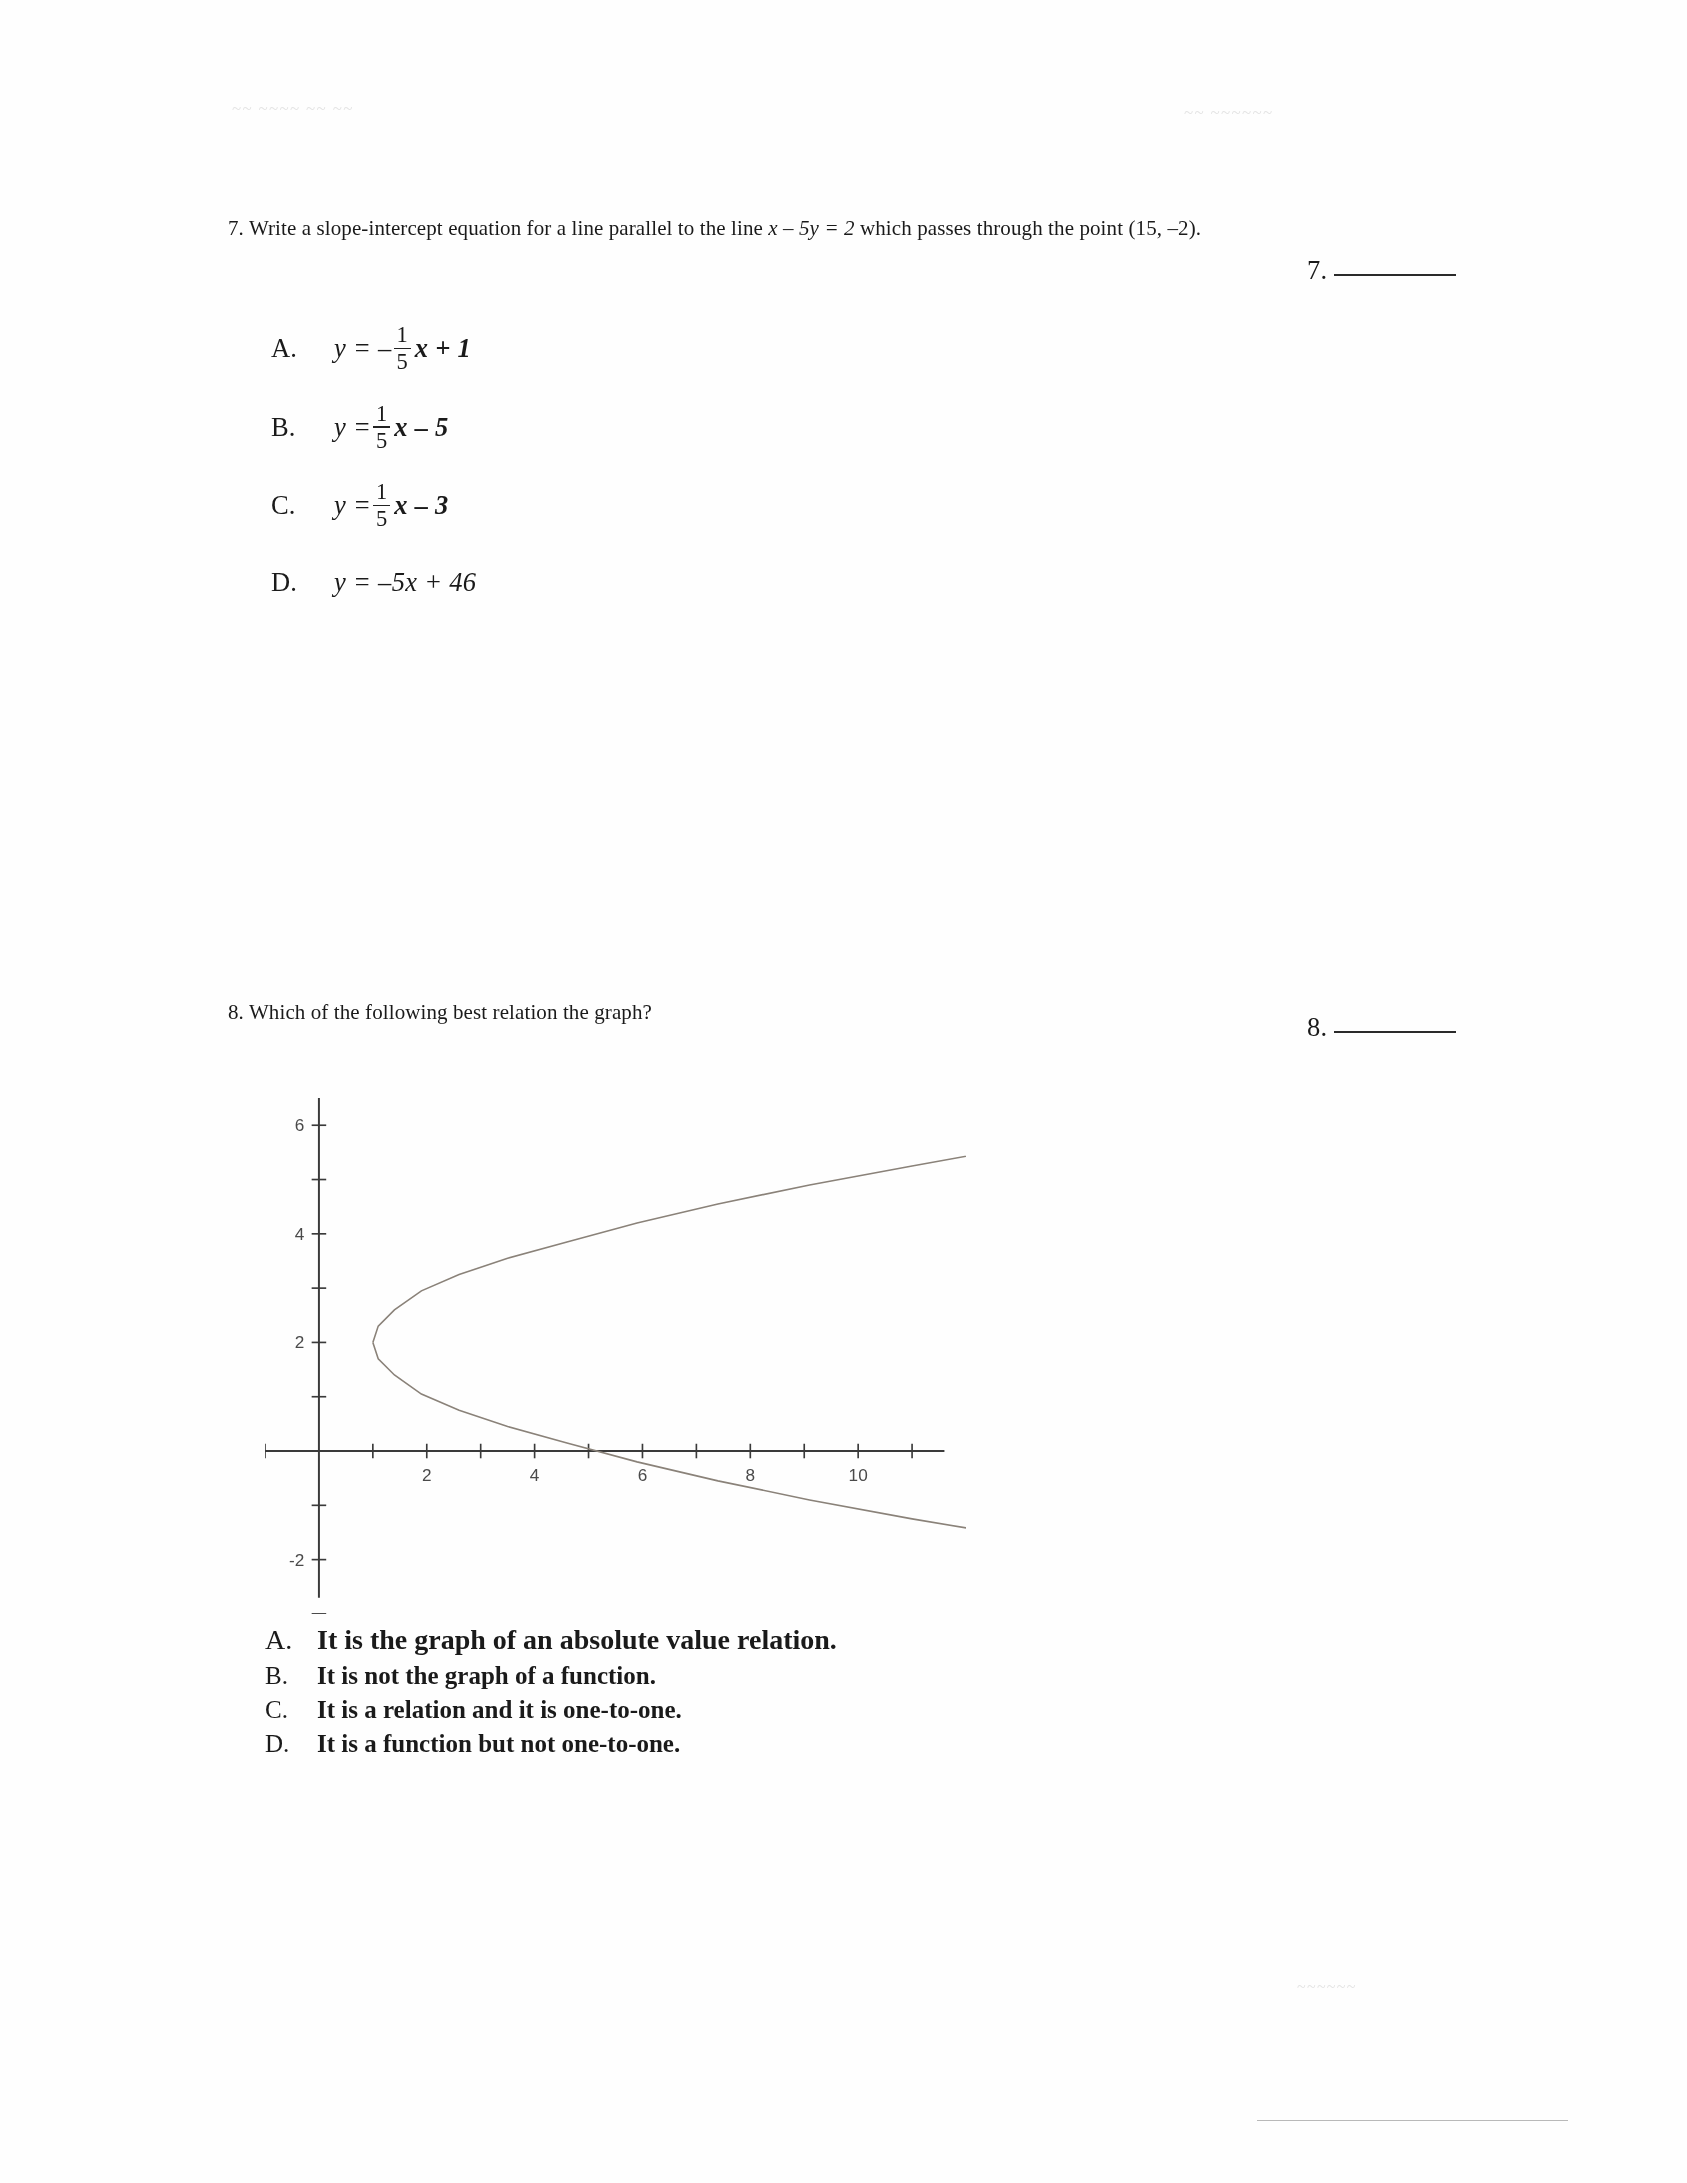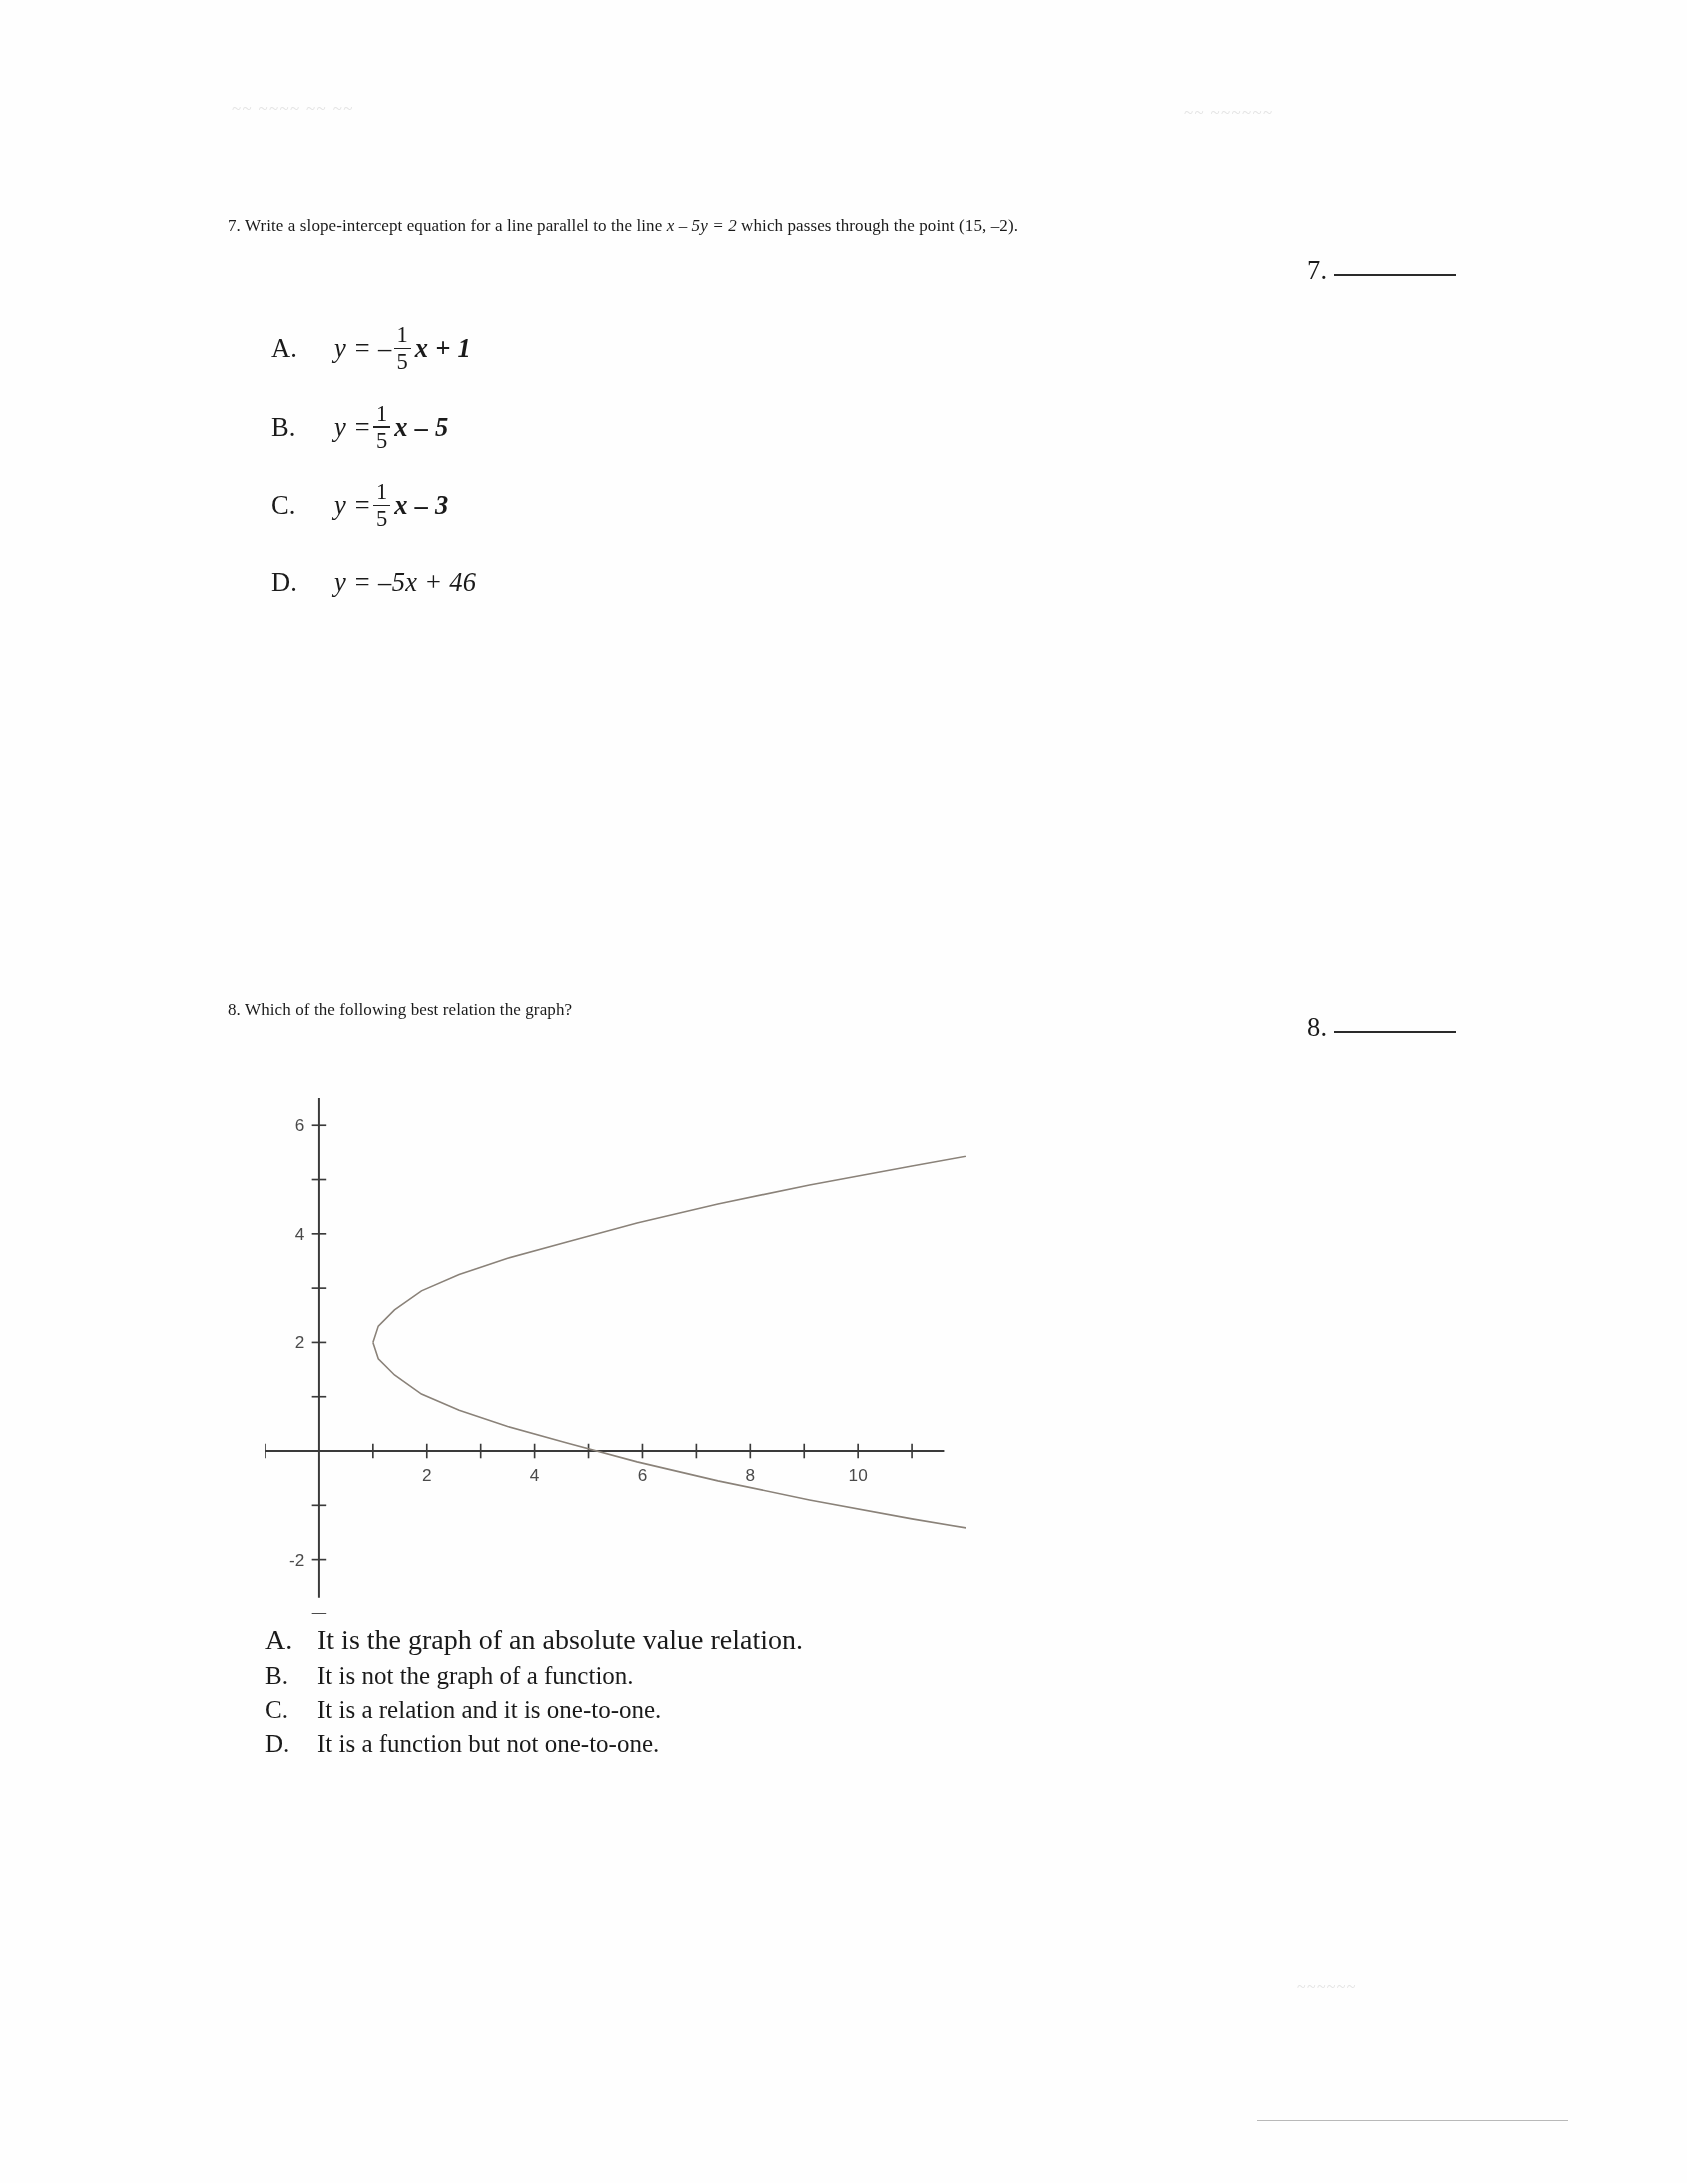--- a/index.html
+++ b/index.html
@@ -40,21 +40,21 @@
   }
 
   
   .q7 {
     position: absolute;
     left: 228px;
     top: 215px;
     width: 1224px;
   }
   .qtext {
-    font-size: 17px;
+    font-size: 21px;
     line-height: 1.33;
     letter-spacing: 0.1px;
   }
   .ital { font-style: italic; }
   .answer-slot {
     position: absolute;
     font-size: 26.5px;
     letter-spacing: 0.2px;
   }
   .answer-slot .blank {
@@ -133,21 +133,21 @@
   .c8-row {
     display: flex;
     align-items: baseline;
     margin-bottom: 6px;
   }
   .c8-letter {
     width: 52px;
     font-size: 25px;
     flex: none;
   }
-  .c8-text { font-size: 25px; }
+  .c8-text { font-size: 25px; font-weight: bold; }
   .c8-first .c8-text, .c8-first .c8-letter { font-size: 28px; }
 </style>
 </head>
 <body>
 
 <div class="page">
 
   <div class="scan-smudge smudge-left">~~ ~~~~ ~~ ~~</div>
   <div class="scan-smudge smudge-right">~~ ~~~~~~</div>
   <div class="scan-smudge smudge-bottom">~~~~~~</div>

